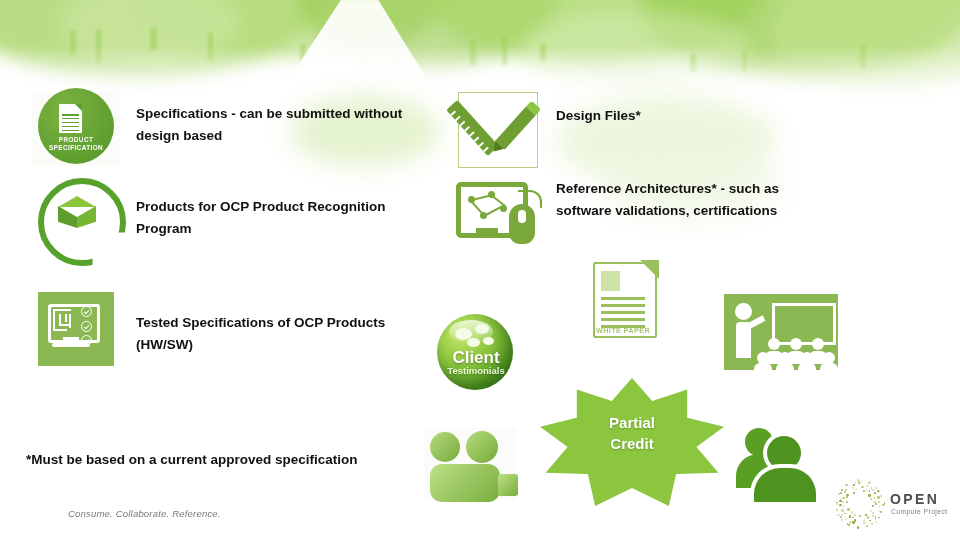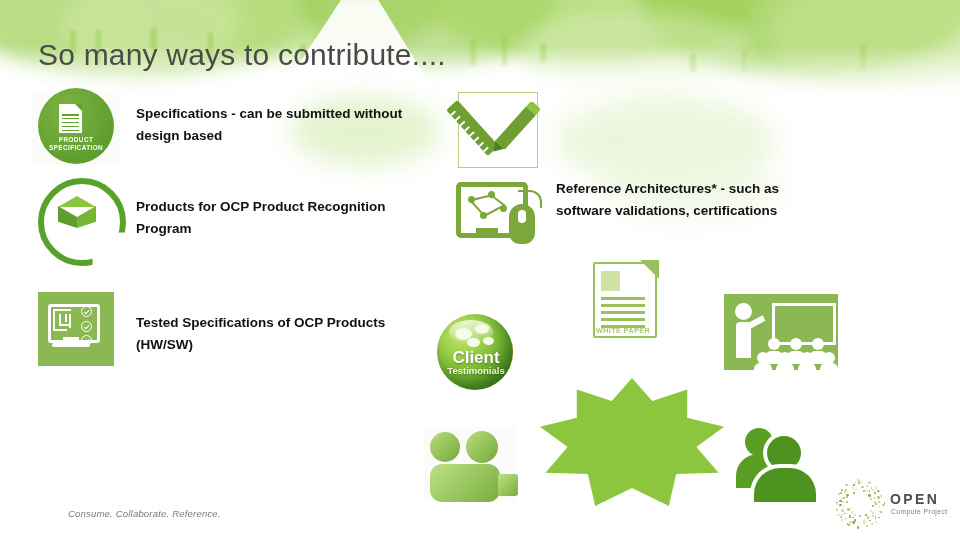--- a/index.html
+++ b/index.html
@@ -209,21 +209,20 @@
     <div class="drip" style="left:690px;top:54px;width:6px;height:18px;"></div>
     <div class="drip" style="left:742px;top:50px;width:5px;height:22px;"></div>
     <div class="drip" style="left:860px;top:46px;width:6px;height:24px;"></div>
     <div class="notch"></div>
     <div class="fade"></div>
   </div>
   <div class="wc-smudge" style="left:290px;top:96px;width:150px;height:70px;background:#cfe8a6;opacity:.55;"></div>
   <div class="wc-smudge" style="left:556px;top:96px;width:220px;height:90px;background:#e0f0c6;opacity:.6;"></div>
   <div class="wc-smudge" style="left:600px;top:150px;width:180px;height:70px;background:#eef6e0;opacity:.7;"></div>
 
-  <div class="title">So many ways to contribute....</div>
 
   <div class="icon ps-box">
     <div class="ps-circle"></div>
     <div class="ps-doc"></div>
     <div class="ps-lines">
         <i></i>
         <i></i>
         <i></i>
         <i></i>
         <i></i>
@@ -245,20 +244,21 @@
         <i style="top:41px;"></i>
         <i style="top:48px;"></i>
         <i style="top:55px;"></i>
     </div>
     <div class="pr-item pencil">
         <div class="cap"></div>
         <div class="body"></div>
         <div class="tip"></div>
       </div>
   </div>
+  <div class="row-text" style="left:556px;top:105px;width:250px;">Design Files*</div>
 
   <div class="icon cube-box">
     <div class="cube-ring"></div>
     <div class="cube">
         <div class="top"></div>
         <div class="lft"></div>
         <div class="rgt"></div>
       </div>
   </div>
   <div class="row-text" style="left:136px;top:196px;width:300px;">Products for OCP Product Recognition Program</div>
@@ -343,36 +343,41 @@
     <div class="aud-h" style="left:77px;top:58px;"></div>
     <div class="aud-h" style="left:99px;top:58px;"></div>
     <div class="aud-b" style="left:30px;top:69px;"></div>
     <div class="aud-b" style="left:52px;top:69px;"></div>
     <div class="aud-b" style="left:74px;top:69px;"></div>
     <div class="aud-b" style="left:96px;top:69px;"></div>
   </div>
 
   <div class="icon star-box">
     <div class="star-shape"></div>
+    <div class="star-txt">
+      <span>Partial</span><br>
+      <span>Credit</span>
+    </div>
   </div>
 
   <div class="icon grp-box">
     <div class="grp-h1"></div>
       <div class="grp-h2"></div>
     <div class="grp-body"></div>
       <div class="grp-tab"></div>
   </div>
 
   <div class="icon com-box">
     <div class="com-h-back"></div>
       <div class="com-b-back"></div>
     <div class="com-h-front"></div>
       <div class="com-b-front"></div>
   </div>
 
+  <div class="foot-note">*Must be based on a current approved specification</div>
   <div class="tagline">Consume. Collaborate. Reference.</div>
 
   <div class="icon ocp">
     <div class="ocp-ring" id="ocpRing">
         <div class="ocp-dot" style="width: 1.47321px; height: 1.47321px; left: 36.2793px; top: 25.1923px; background: rgb(154, 184, 79);"></div>
         <div class="ocp-dot" style="width: 1.41784px; height: 1.41784px; left: 34.1664px; top: 30.4437px; background: rgb(215, 230, 184);"></div>
         <div class="ocp-dot" style="width: 1.72666px; height: 1.72666px; left: 29.2174px; top: 34.3639px; background: rgb(143, 174, 67);"></div>
         <div class="ocp-dot" style="width: 2.04783px; height: 2.04783px; left: 23.2993px; top: 34.8708px; background: rgb(154, 184, 79);"></div>
         <div class="ocp-dot" style="width: 2.1406px; height: 2.1406px; left: 17.9253px; top: 33.9581px; background: rgb(201, 221, 156);"></div>
         <div class="ocp-dot" style="width: 2.70868px; height: 2.70868px; left: 14.7913px; top: 31.4922px; background: rgb(215, 230, 184);"></div>

